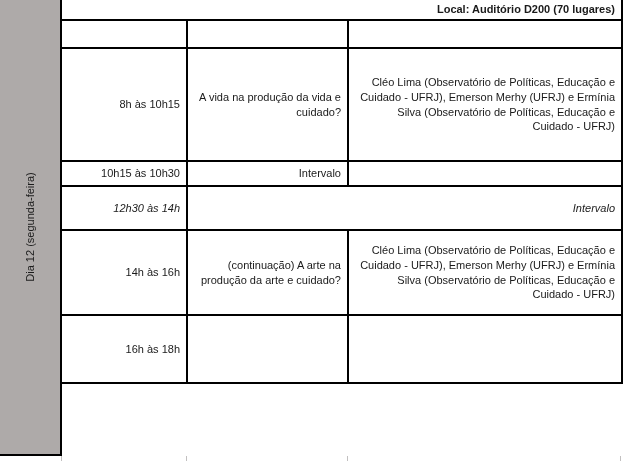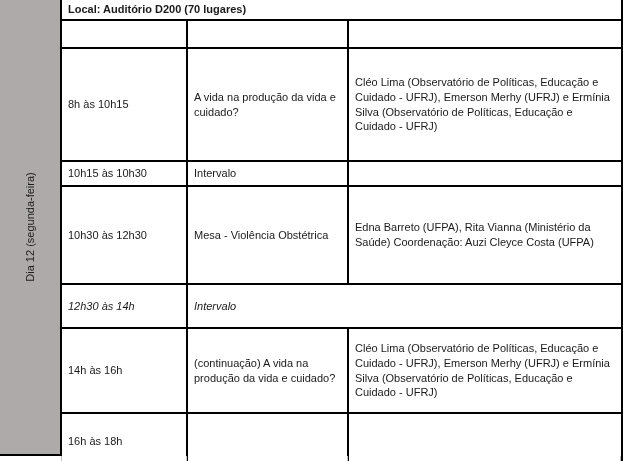--- a/index.html
+++ b/index.html
@@ -37,21 +37,21 @@
     position: absolute;
     left: 62px; top: 0;
     width: 560px;
     table-layout: fixed;
     border-collapse: collapse;
     font-size: 11px;
     line-height: 1.35;
   }
   table.schedule td {
     border: 2px solid #000;
-    text-align: left;
+    text-align: right;
     vertical-align: middle;
     padding: 2px 6px;
     background: #ffffff;
     word-wrap: break-word;
   }
   table.schedule tr:first-child td { border-top: none; }
   table.schedule td:first-child { border-left: none; }
   td.local {
     background: #D1CFCF;
     font-weight: bold;
@@ -62,21 +62,21 @@
     background: #ED7D31;
     color: #ffffff;
     font-weight: bold;
     height: 28px;
   }
   tr.r1 td { height: 113px; }
   tr.r2 td { height: 25px; margin-top: 24px; }
   tr.r3 td { height: 98px; }
   tr.r4 td { height: 44px; font-style: italic; }
   tr.r5 td { height: 85px; }
-  tr.r6 td { height: 57px; }
+  tr.r6 td { height: 68px; }
   
   .stub {
     position: absolute;
     top: 456px;
     width: 1px;
     height: 5px;
     background: #c2c0c0;
   }
 </style>
 </head>
@@ -111,34 +111,29 @@
       <td>A vida na produção da vida e cuidado?</td>
       <td>Cléo Lima (Observatório de Políticas, Educação e Cuidado - UFRJ), Emerson Merhy (UFRJ) e Ermínia Silva (Observatório de Políticas, Educação e Cuidado - UFRJ)</td>
     </tr>
 
     <tr class="r2">
       <td>10h15 às 10h30</td>
       <td>Intervalo</td>
       <td></td>
     </tr>
 
-    <tr class="r3">
-      <td>10h30 às 12h30</td>
-      <td>Mesa - Violência Obstétrica</td>
-      <td>Edna Barreto (UFPA), Rita Vianna (Ministério da Saúde) Coordenação: Auzi Cleyce Costa (UFPA)</td>
-    </tr>
 
     <tr class="r4">
       <td>12h30 às 14h</td>
       <td colspan="2">Intervalo</td>
     </tr>
 
     <tr class="r5">
       <td>14h às 16h</td>
-      <td>(continuação) A vida na produção da vida e cuidado?</td>
+      <td>(continuação) A arte na produção da arte e cuidado?</td>
       <td>Cléo Lima (Observatório de Políticas, Educação e Cuidado - UFRJ), Emerson Merhy (UFRJ) e Ermínia Silva (Observatório de Políticas, Educação e Cuidado - UFRJ)</td>
     </tr>
 
     <tr class="r6">
       <td>16h às 18h</td>
       <td></td>
       <td></td>
     </tr>
   </tbody>
     </table>

